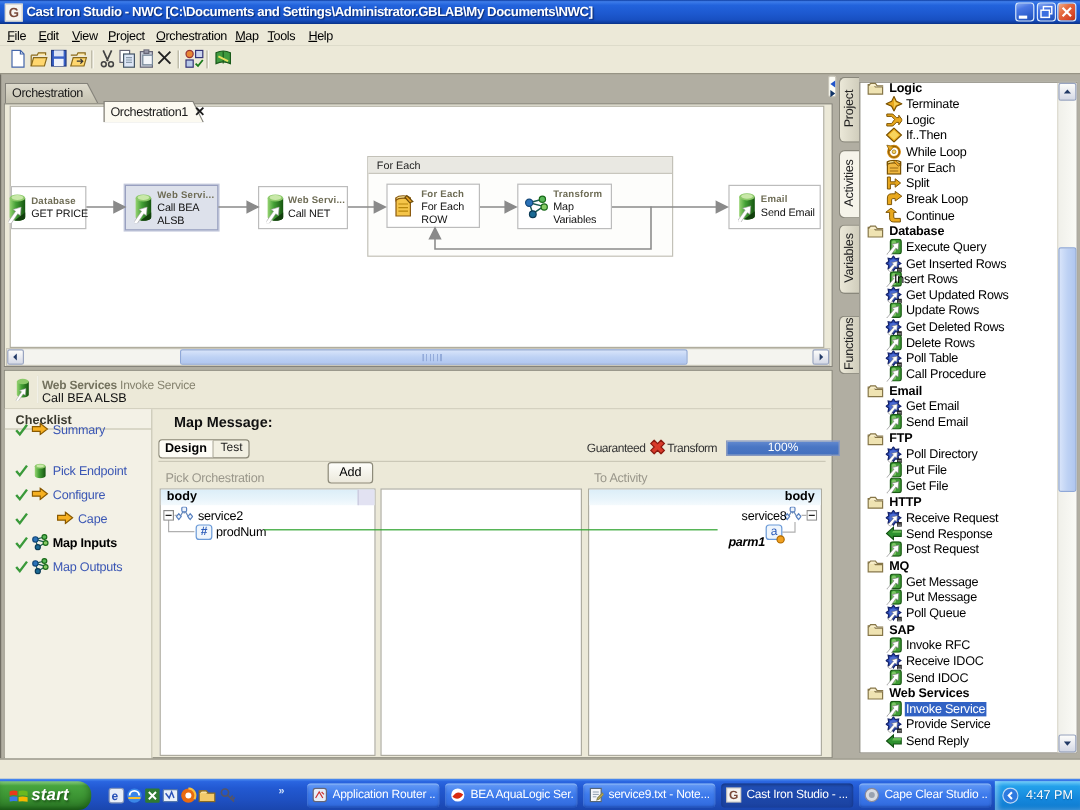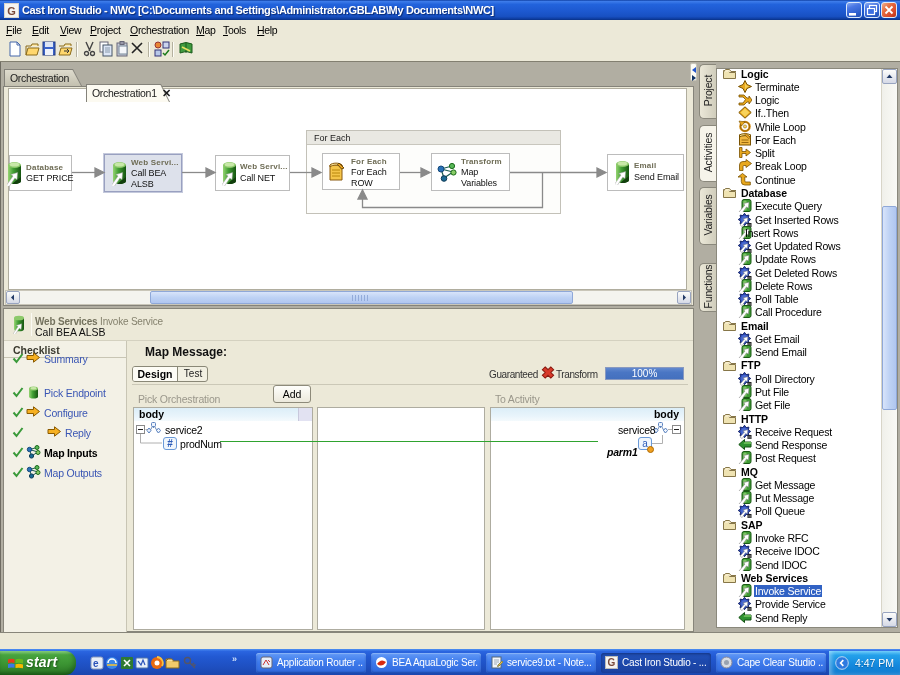--- a/index.html
+++ b/index.html
@@ -62,21 +62,21 @@
 .cl-row .tx { position:absolute; left:40px; top:1px; font-size:10.5px; color:#3a56b4; letter-spacing:-0.2px; }
 .cl-row .tx.bk { color:#000; font-weight:bold; }
 #maparea { position:absolute; left:124px; top:32px; width:565px; height:292px; }
 #mi-title { position:absolute; left:17px; top:4px; font-size:12px; font-weight:bold; color:#111; }
 #dt-tabs { position:absolute; left:4px; top:25px; width:76px; height:16px; border:1px solid #8a8877; border-radius:3px; background:#f2f0e2; }
 #dt-design { position:absolute; left:0; top:0; width:45px; height:14px; background:#fdfcf5; border-right:1px solid #8a8877; border-radius:2px 0 0 2px; font-size:10.5px; font-weight:bold; text-align:center; padding-top:1px; }
 #dt-test { position:absolute; left:46px; top:0; width:28px; height:14px; font-size:10px; text-align:center; color:#222; padding-top:1px; }
 #lbl-g { position:absolute; left:361px; top:28px; font-size:10px; color:#333; letter-spacing:-0.4px; }
 #ico-redx { position:absolute; left:413px; top:25px; }
 #lbl-c { position:absolute; left:428px; top:28px; font-size:10px; color:#333; letter-spacing:-0.4px; }
-#prog { position:absolute; left:477px; top:26px; width:79px; height:13px; background:linear-gradient(180deg,#6289cf,#4a76c4 40%,#4470be); border:1px solid #8899c0; }
+#prog { position:absolute; left:477px; top:26px; width:95px; height:13px; background:linear-gradient(180deg,#6289cf,#4a76c4 40%,#4470be); border:1px solid #8899c0; }
 #prog span { display:block; text-align:center; font-size:10px; color:#fff; }
 #gc-line { position:absolute; left:4px; top:43px; width:556px; height:1px; background:#cbc8b7; }
 #lbl-from { position:absolute; left:10px; top:52px; font-size:10.5px; color:#9a978b; letter-spacing:-0.2px; }
 #lbl-to { position:absolute; left:367px; top:52px; font-size:10.5px; color:#9a978b; letter-spacing:-0.2px; }
 #btn-add { position:absolute; left:145px; top:44px; width:38px; height:18px; background:linear-gradient(180deg,#fefefb,#ece9dc); border:1px solid #8d8a7a; border-radius:3px; font-size:10.5px; text-align:center; line-height:16px; color:#000; }
 .mpanel { position:absolute; top:66px; height:223px; background:#fff; border:1px solid #aeaca0; }
 .mp-head { position:absolute; left:0; top:0; right:0; height:13px; background:linear-gradient(180deg,#dceef8 0%,#e8f4fb 60%,#f4fafd 100%); font-size:10.5px; font-weight:bold; color:#000; padding:0px 5px; }
 #greenline { position:absolute; left:216px; top:132px; width:378px; height:1px; background:#2fa32f; z-index:5; }
 .trow { position:absolute; font-size:10.5px; color:#000; white-space:nowrap; letter-spacing:-0.2px; }
 #palette { left:695px; top:62px; width:205px; height:572px; }
@@ -406,21 +406,21 @@
         <span class="ck">
           <svg width="12" height="11">
             <path d="M1.5 5.5 l3 3.5 6-8" stroke="#3a9a3a" stroke-width="2" fill="none"></path>
           </svg>
         </span>
         <span class="ic" style="left:43px">
           <svg width="15" height="11">
             <path d="M1 3.5 h6.5 V0.8 l6 4.7 -6 4.7 V7.5 h-6.5 z" fill="#f6b021" stroke="#8a5a00"></path>
           </svg>
         </span>
-        <span class="tx" style="left:61px">Reply</span>
+        <span class="tx" style="left:61px">Cape</span>
       </div>
     <div class="cl-row" style="top:105px">
         <span class="ck">
           <svg width="12" height="11">
             <path d="M1.5 5.5 l3 3.5 6-8" stroke="#3a9a3a" stroke-width="2" fill="none"></path>
           </svg>
         </span>
         <span class="ic" style="top:-1px">
           <svg width="15" height="14" viewBox="0 0 15 14">
             <g stroke="#1a5a50" stroke-width="1" fill="none">

